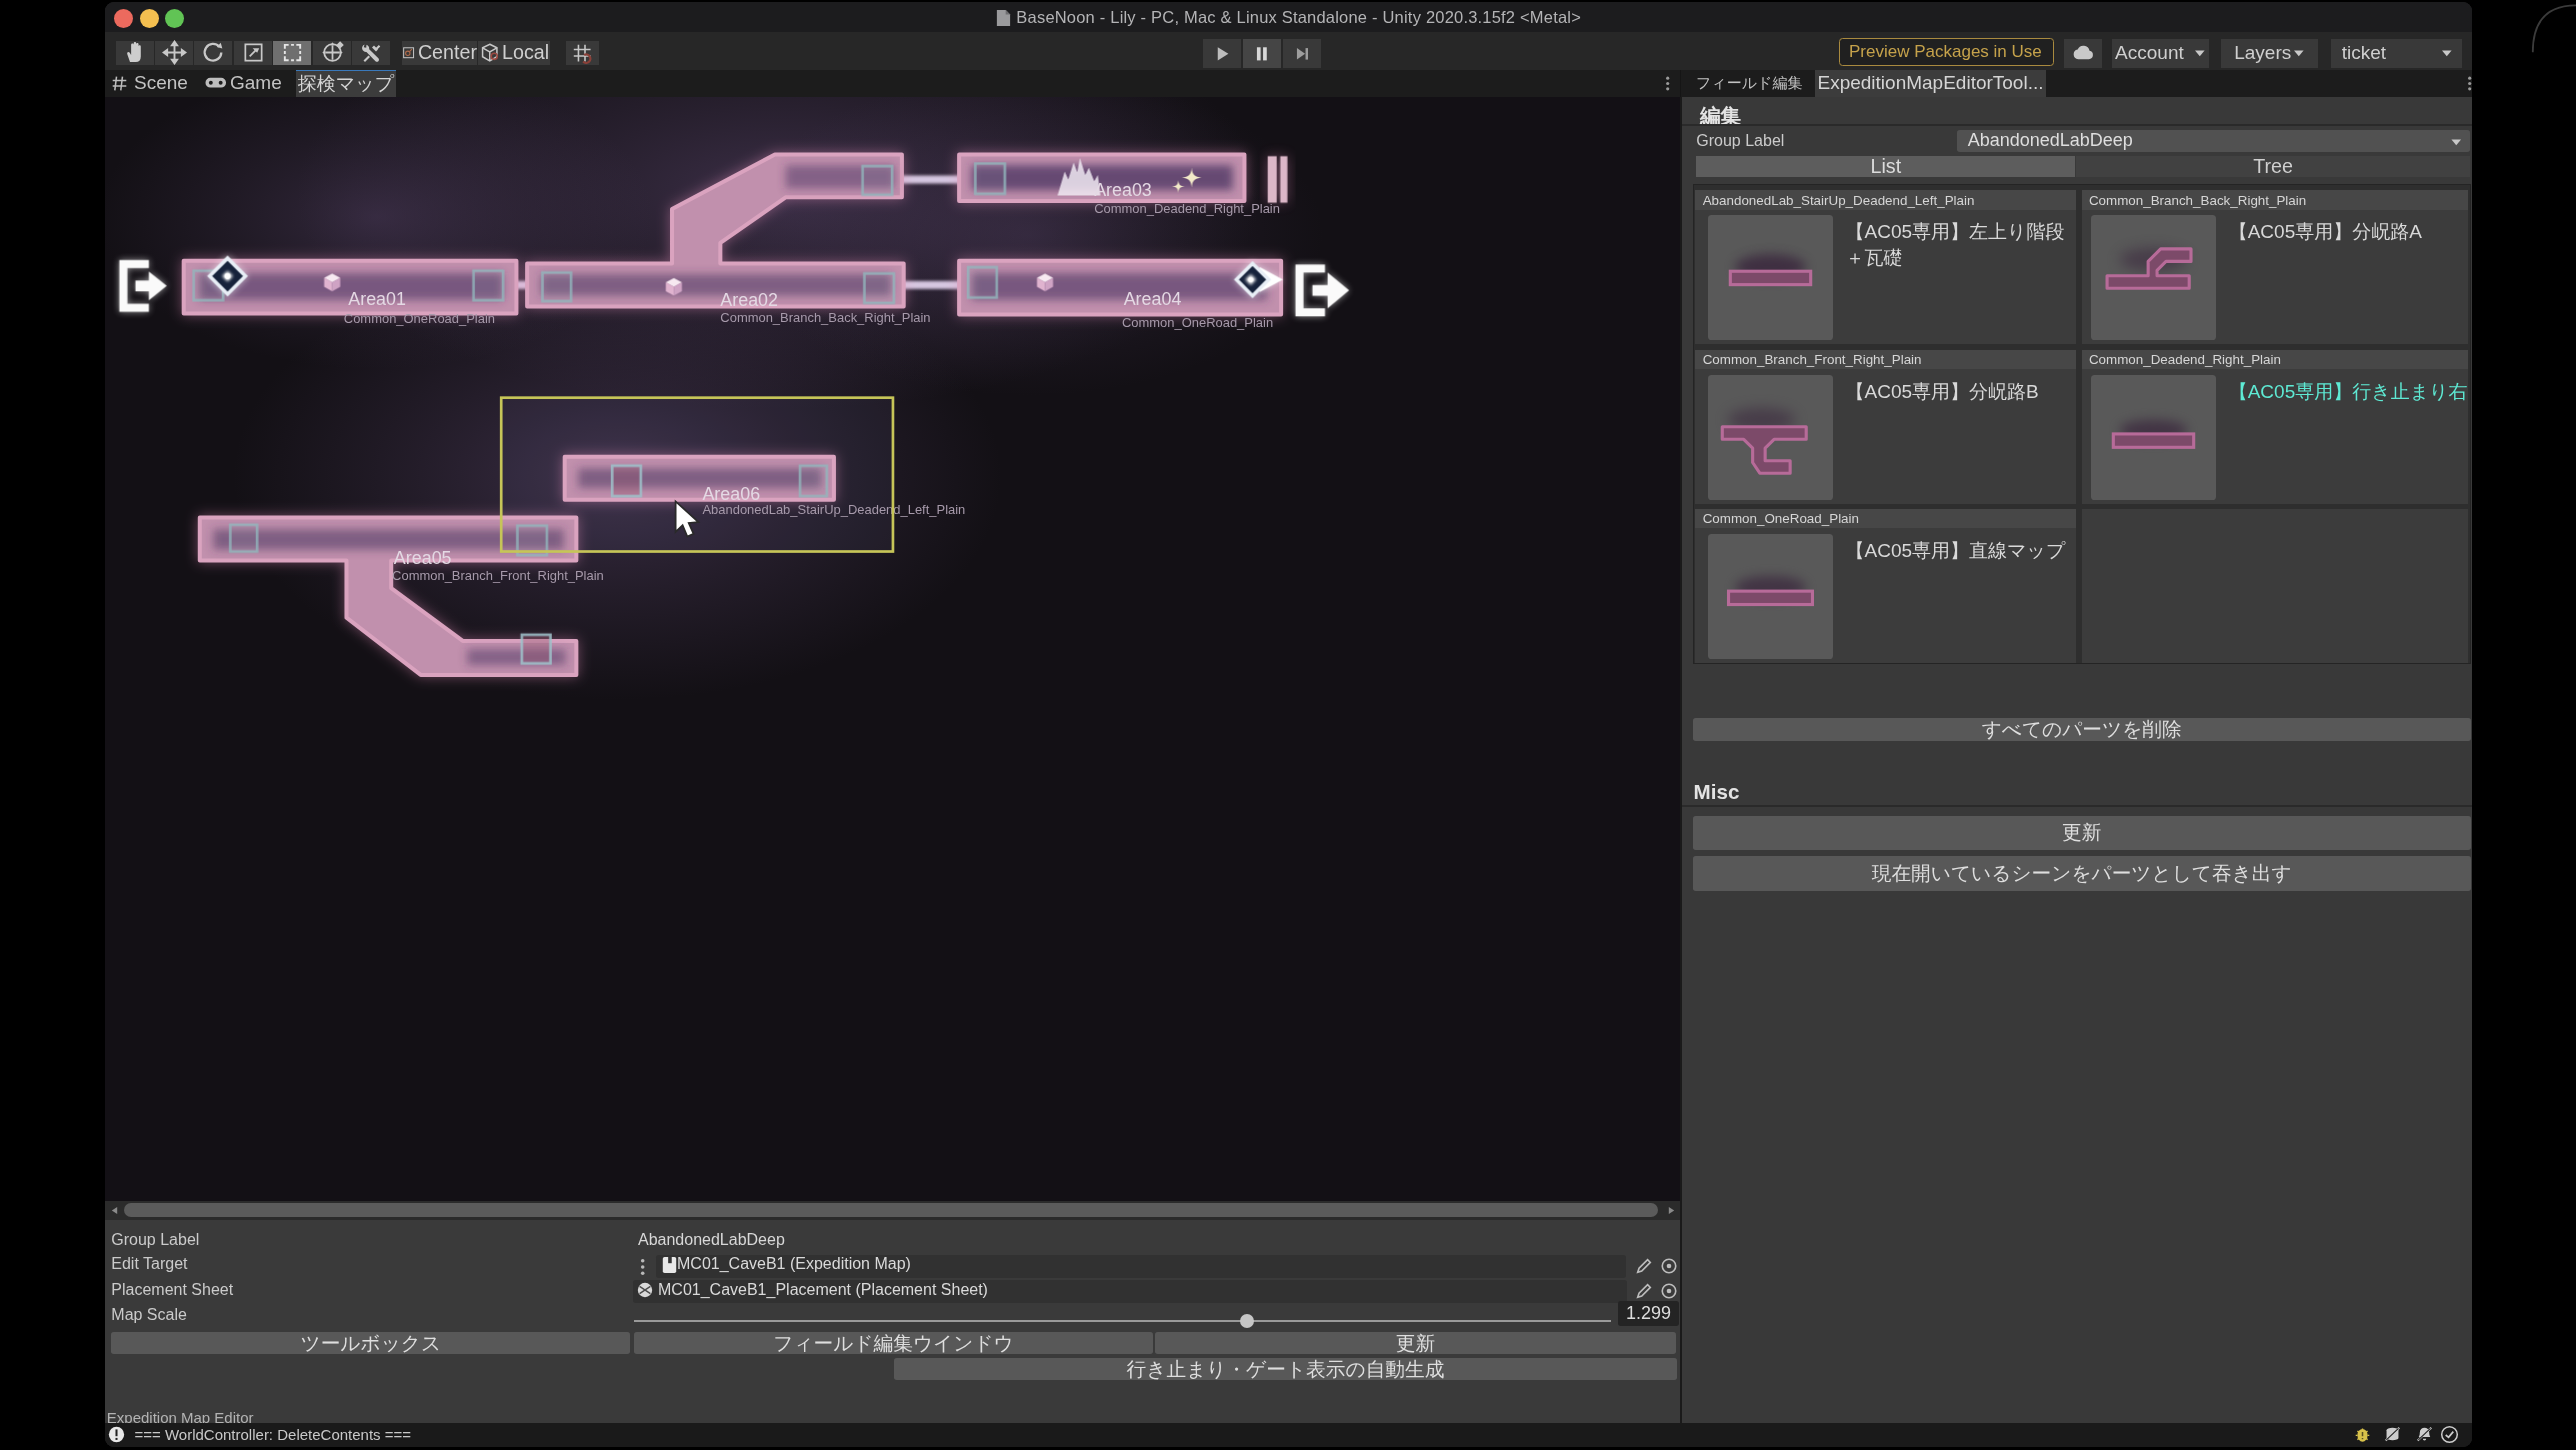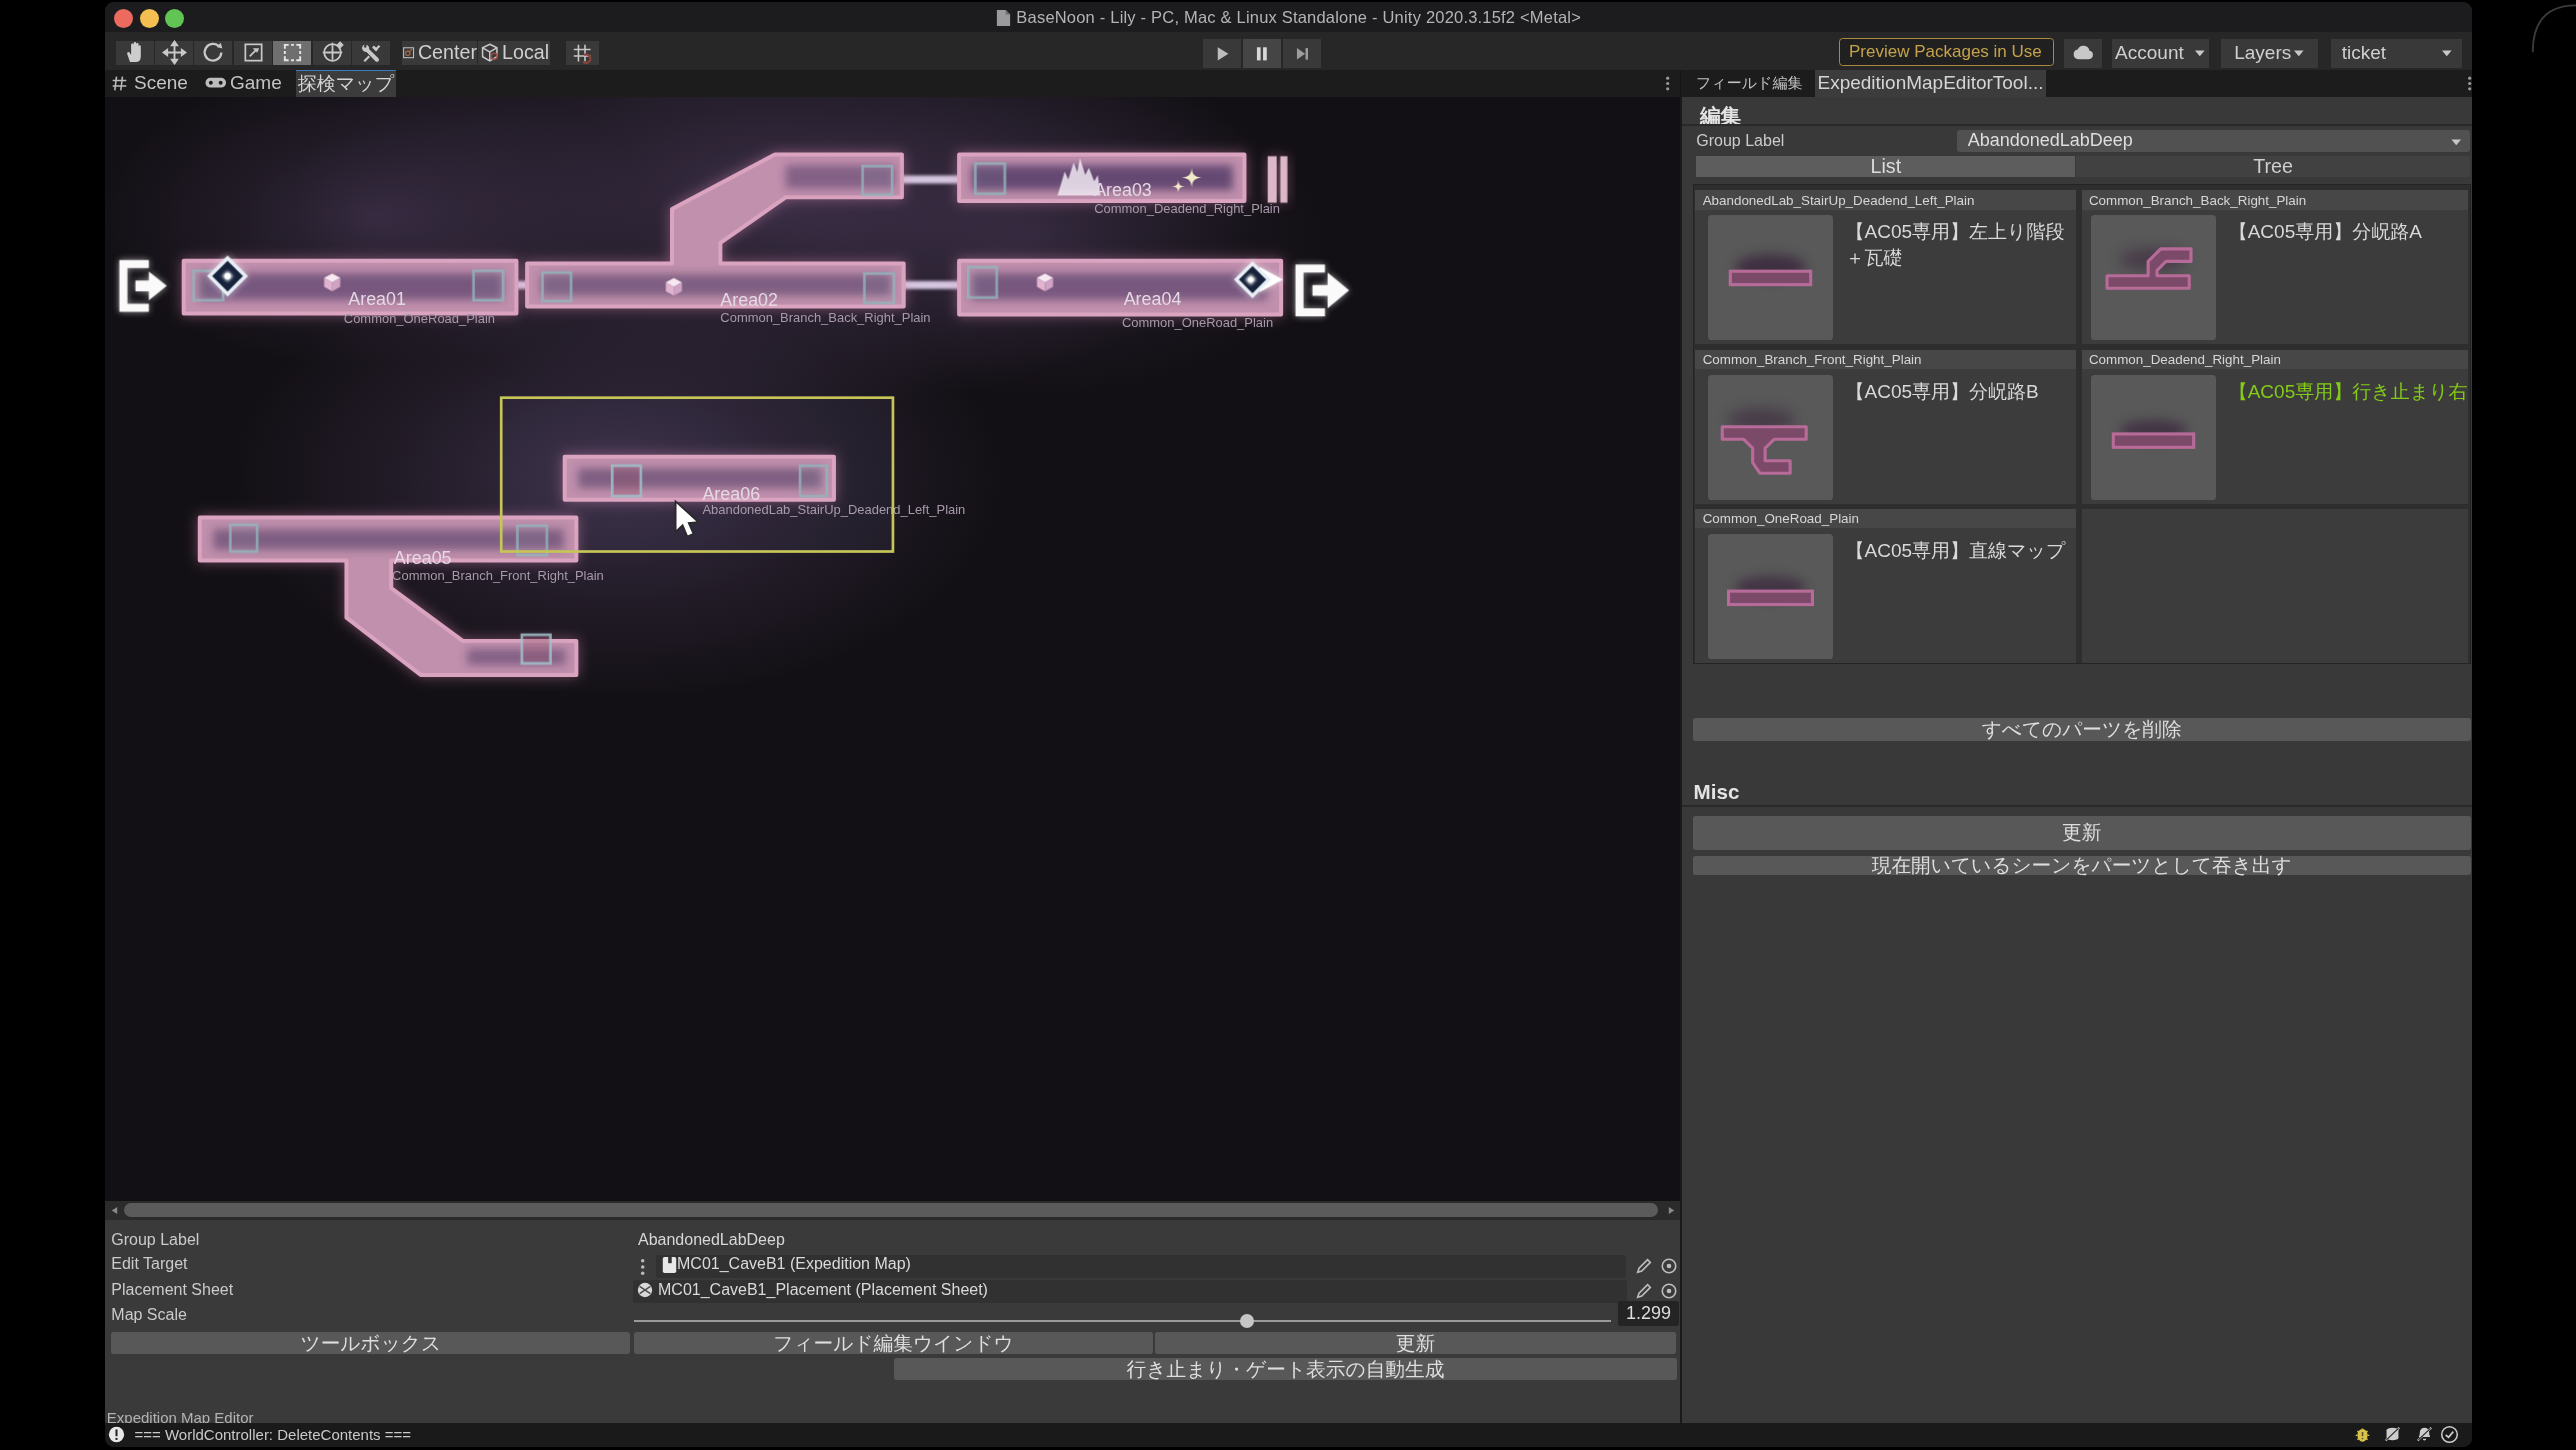--- a/index.html
+++ b/index.html
@@ -382,39 +382,39 @@
         <div class="abs" style="left:150px;top:29px;color:#d9d9d9;font-size:19px">【AC05専用】分岲路B</div>
       </div>
       <div class="abs" style="left:388px;top:165px;width:386px;height:154px;background:#3c3c3c">
         <div class="hdr" style="height:19.7px">Common_Deadend_Right_Plain</div>
         <div class="abs" style="left:9px;top:25px;width:125px;height:125px;background:#595959;border-radius:3.6px">
           <svg width="125" height="125" viewBox="0 0 140 140">
               <ellipse cx="70" cy="62" rx="38" ry="12" fill="#39253c" opacity="0.7" style="filter:blur(6px)"></ellipse>
               <rect x="25" y="66" width="90" height="15" fill="#7c4a69" stroke="#b76b99" stroke-width="3.5"></rect>
             </svg>
         </div>
-        <div class="abs" style="left:147px;top:29px;color:#84cc16;font-size:19px">【AC05専用】行き止まり右</div>
+        <div class="abs" style="left:147px;top:29px;color:#5eead4;font-size:19px">【AC05専用】行き止まり右</div>
       </div>
       <div class="abs" style="left:1.8px;top:324px;width:381px;height:154px;background:#3c3c3c">
         <div class="hdr" style="height:19.7px">Common_OneRoad_Plain</div>
         <div class="abs" style="left:12.5px;top:25px;width:125px;height:125px;background:#595959;border-radius:3.6px">
           <svg width="125" height="125" viewBox="0 0 140 140">
               <ellipse cx="70" cy="60" rx="40" ry="13" fill="#39253c" opacity="0.7" style="filter:blur(6px)"></ellipse>
               <rect x="23" y="64" width="94" height="15" fill="#7c4a69" stroke="#b76b99" stroke-width="3.5"></rect>
             </svg>
         </div>
         <div class="abs" style="left:150px;top:29px;color:#d9d9d9;font-size:19px">【AC05専用】直線マップ</div>
       </div>
       <div class="abs" style="left:388px;top:324px;width:386px;height:154px;background:#3c3c3c"></div>
     </div>
     <div class="btn" style="left:10.7px;top:621px;width:778px;height:23px">すべてのパーツを削除</div>
     <div class="abs" style="left:11.6px;top:683px;color:#e3e3e3;font-size:20.6px;font-weight:bold">Misc</div>
     <div class="abs" style="left:0;top:708px;width:792px;height:1.8px;background:#2a2a2a"></div>
     <div class="btn" style="left:10.7px;top:719px;width:778px;height:34px">更新</div>
-    <div class="btn" style="left:10.7px;top:759px;width:778px;height:19px">現在開いているシーンをパーツとして吞き出す</div>
+    <div class="btn" style="left:10.7px;top:759px;width:778px;height:35px">現在開いているシーンをパーツとして吞き出す</div>
   </div>
   <div id="botpanel">
     <div class="abs" style="left:0;top:0;width:1575px;height:19.7px;background:#2b2b2b">
       <svg class="abs" style="left:4.5px;top:5.4px" width="9" height="9" viewBox="0 0 10 10">
           <path d="M8 1 L2 5 L8 9 Z" fill="#8a8a8a"></path>
         </svg>
       <div class="abs" style="left:19px;top:2.7px;width:1534px;height:13.4px;background:#5b5b5b;border-radius:7.2px"></div>
       <svg class="abs" style="left:1562px;top:5.4px" width="9" height="9" viewBox="0 0 10 10">
           <path d="M2 1 L8 5 L2 9 Z" fill="#8a8a8a"></path>
         </svg>

